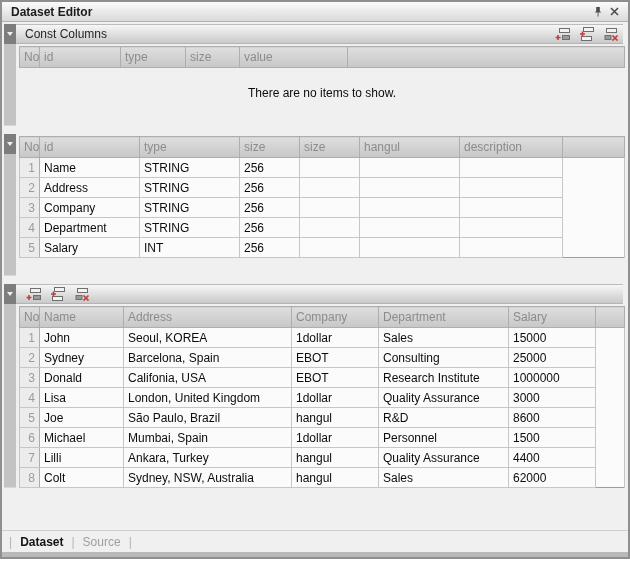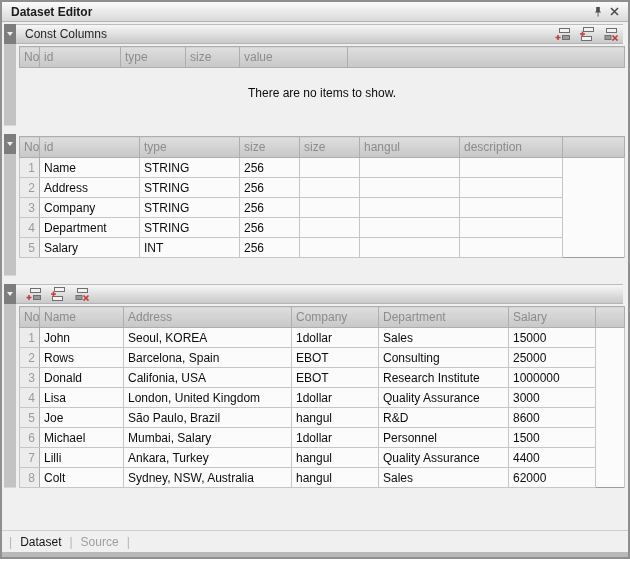--- a/index.html
+++ b/index.html
@@ -108,21 +108,21 @@
   .tabbar {
     flex: 0 0 22px; height: 22px;
     background: #f0f0f0;
     border-top: 1px solid #cfcfcf;
     display: flex; align-items: center;
     padding-left: 7px;
     gap: 8px;
   }
   .tab-sep { color: #b4b4b4; }
   .tab { cursor: default; }
-  .tab.active { font-weight: normal; color: #141414; }
+  .tab.active { font-weight: bold; color: #141414; }
   .tab.inactive { color: #9e9e9e; }
 
   .bottom-frame { flex: 0 0 5px; height: 5px; background: #b9b9b9; }
 </style>
 </head>
 <body>
 
 <div class="window">
 
   <div class="titlebar">
@@ -350,21 +350,21 @@
                   <td class="no-cell">1</td>
                   <td class="">John</td>
                   <td class="">Seoul, KOREA</td>
                   <td class="">1dollar</td>
                   <td class="">Sales</td>
                   <td class="">15000</td>
                   <td class="filler-cell"></td>
                 </tr>
                 <tr>
                   <td class="no-cell">2</td>
-                  <td class="">Rows</td>
+                  <td class="">Sydney</td>
                   <td class="">Barcelona, Spain</td>
                   <td class="">EBOT</td>
                   <td class="">Consulting</td>
                   <td class="">25000</td>
                   <td class="filler-cell"></td>
                 </tr>
                 <tr>
                   <td class="no-cell">3</td>
                   <td class="">Donald</td>
                   <td class="">Califonia, USA</td>
@@ -387,21 +387,21 @@
                   <td class="">Joe</td>
                   <td class="">São Paulo, Brazil</td>
                   <td class="">hangul</td>
                   <td class="">R&amp;D</td>
                   <td class="">8600</td>
                   <td class="filler-cell"></td>
                 </tr>
                 <tr>
                   <td class="no-cell">6</td>
                   <td class="">Michael</td>
-                  <td class="">Mumbai, Salary</td>
+                  <td class="">Mumbai, Spain</td>
                   <td class="">1dollar</td>
                   <td class="">Personnel</td>
                   <td class="">1500</td>
                   <td class="filler-cell"></td>
                 </tr>
                 <tr>
                   <td class="no-cell">7</td>
                   <td class="">Lilli</td>
                   <td class="">Ankara, Turkey</td>
                   <td class="">hangul</td>

